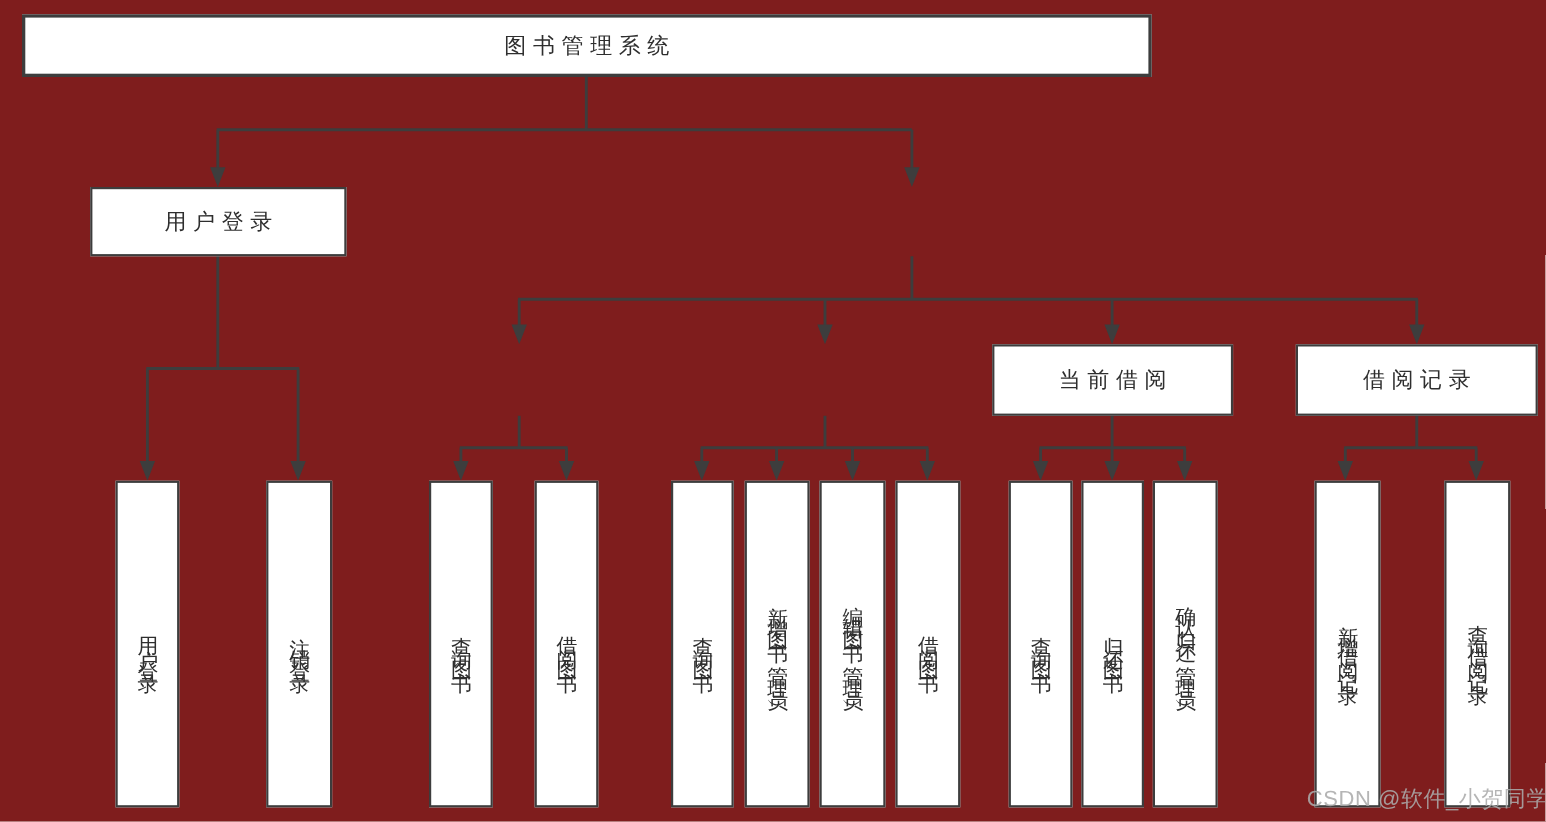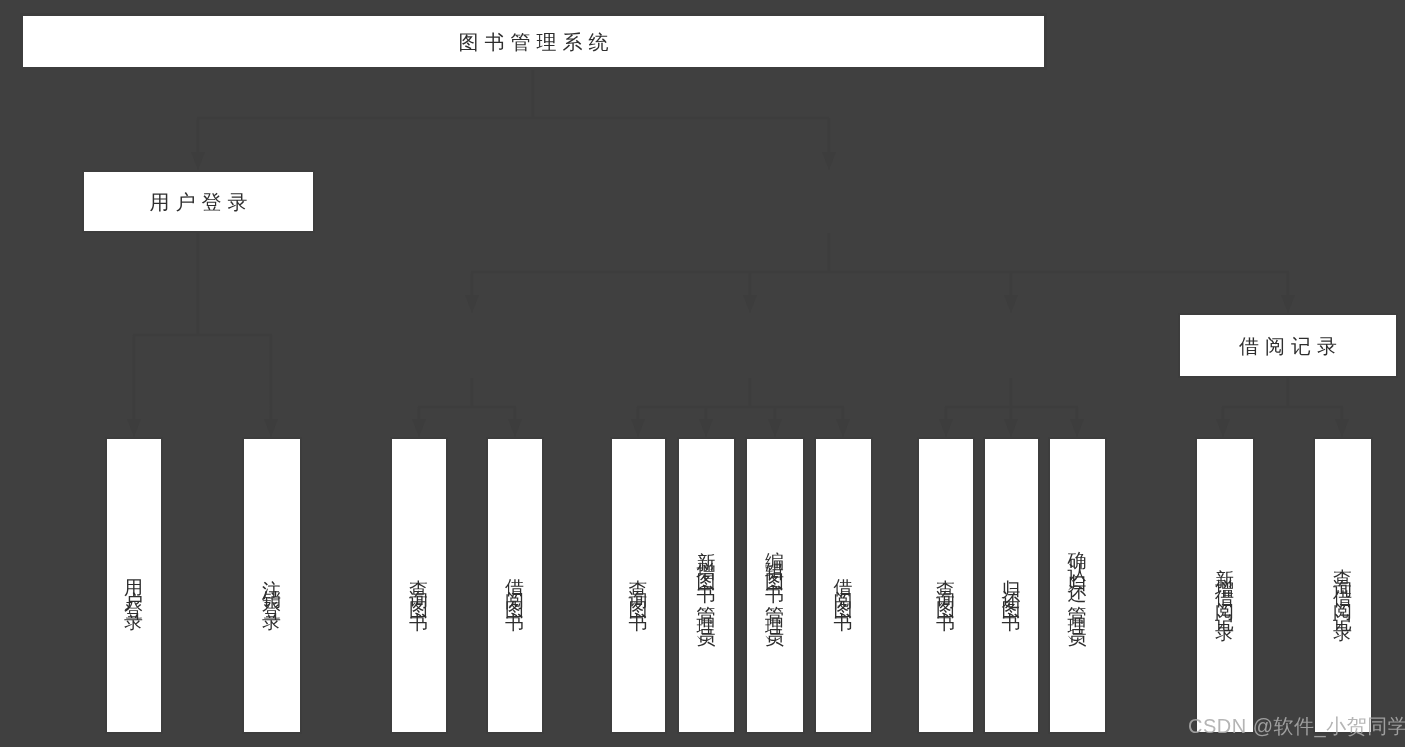--- a/index.html
+++ b/index.html
@@ -1,20 +1,20 @@
 <!DOCTYPE html>
 <html><head>
 <meta charset="utf-8">
 <style>
   html, body { margin: 0; padding: 0; background: #ffffff; }
   .canvas {
     position: relative;
     width: 1405px;
     height: 747px;
-    background: #404040;
+    background: #7f1d1d;
     overflow: hidden;
     font-family: "Liberation Sans", "DejaVu Sans", sans-serif;
   }
   .wires {
     position: absolute;
     left: 0; top: 0;
     width: 1405px; height: 747px;
     z-index: 1;
   }
   .node {
@@ -82,20 +82,23 @@
   </svg>
 
   <div class="node root" style="left:20px;top:13px;width:1027px;height:57px">
     <span class="lbl">图书管理系统</span>
   </div>
 
   <div class="node" style="left:82px;top:170px;width:233px;height:63px">
     <span class="lbl">用户登录</span>
   </div>
 
+  <div class="node" style="left:902px;top:313px;width:219px;height:65px">
+    <span class="lbl">当前借阅</span>
+  </div>
   <div class="node" style="left:1178px;top:313px;width:220px;height:65px">
     <span class="lbl">借阅记录</span>
   </div>
 
   <div class="node v" style="left:105px;top:437px;width:58px;height:297px">
     <span class="lbl">用户登录</span>
   </div>
   <div class="node v" style="left:242px;top:437px;width:60px;height:297px">
     <span class="lbl">注销登录</span>
   </div>

